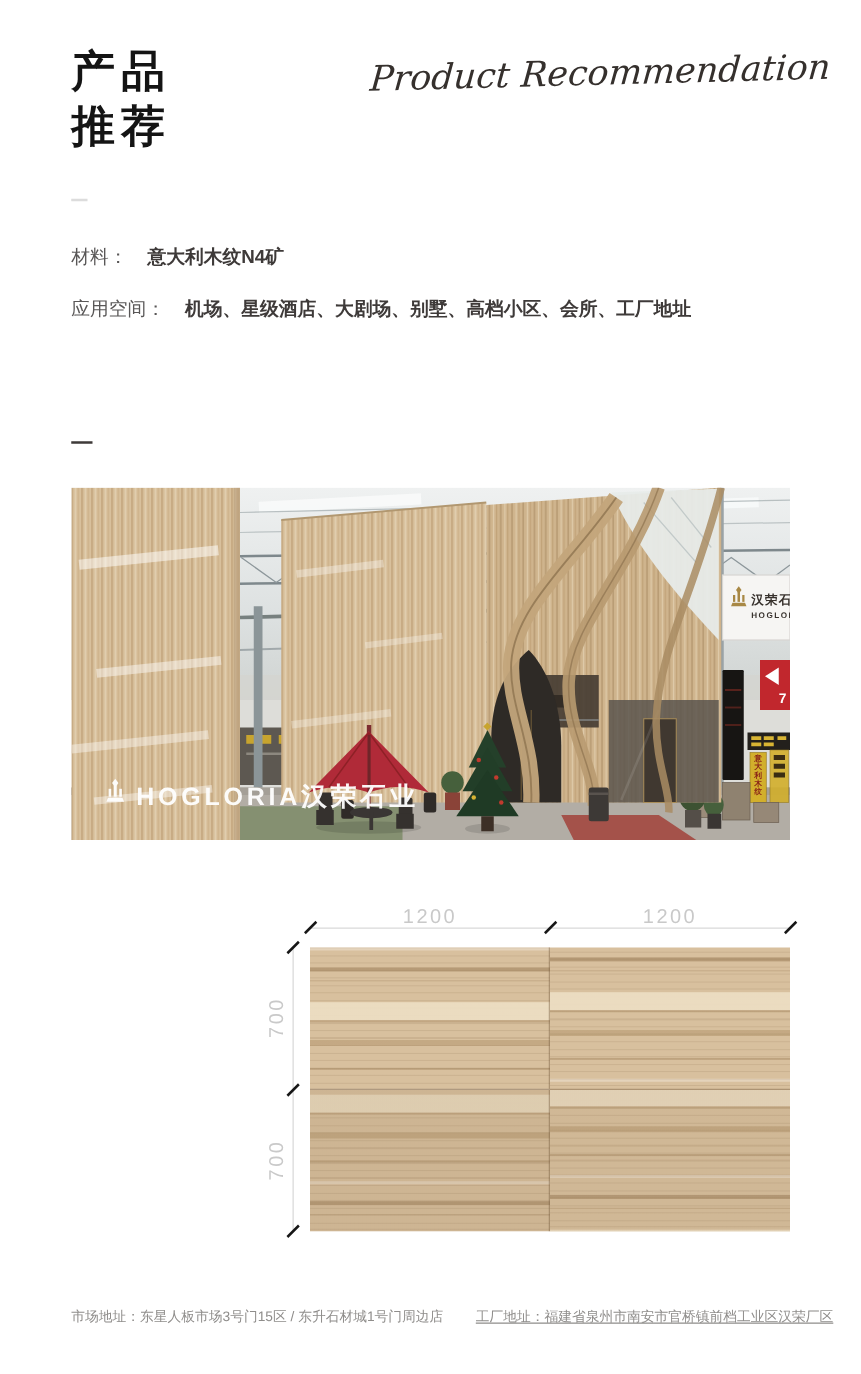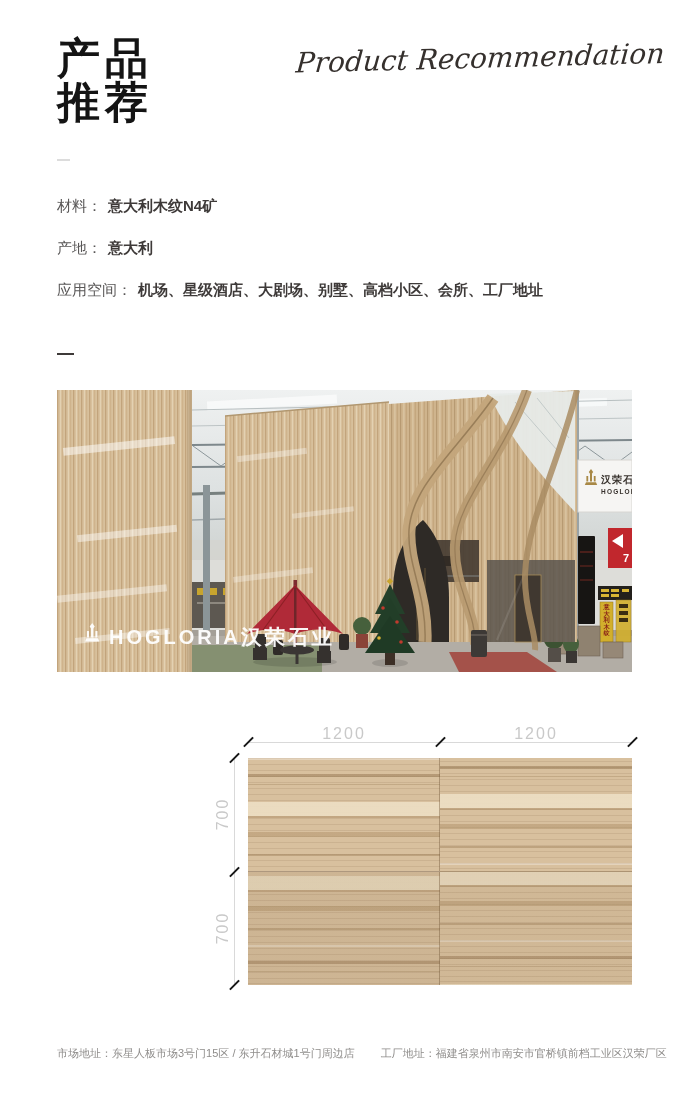--- a/index.html
+++ b/index.html
@@ -1,32 +1,32 @@
 <!DOCTYPE html>
 <html><head>
 <meta charset="utf-8">
 <style>
   html,body{margin:0;padding:0;background:#ffffff;}
   .page{position:relative;width:689px;height:1099px;background:#fff;overflow:hidden;
         font-family:"Liberation Sans",sans-serif;color:#3e3a39;}
 
   
-  .title{position:absolute;left:57px;top:36px;font-size:43px;font-weight:700;
+  .title{position:absolute;left:57px;top:36px;font-size:35px;font-weight:700;
          color:#141414;line-height:44px;letter-spacing:5px;}
   .script-title{position:absolute;left:296px;top:42px;width:350px;
          font-family:"DejaVu Serif",serif;font-style:italic;font-size:28px;
          color:#35302d;white-space:nowrap;transform:rotate(-1.5deg) skewX(-6deg);}
   .dash-light{position:absolute;left:57px;top:159px;width:13px;height:2px;background:#dcdcdc;}
   .dash-dark{position:absolute;left:57px;top:353px;width:17px;height:2px;background:#3e3a39;}
 
   
   .specs{position:absolute;left:57px;top:196px;width:580px;}
   .spec-row{font-size:15px;line-height:20px;margin-bottom:22px;white-space:nowrap;}
   .spec-label{color:#595757;font-weight:400;margin-top:44px;}
-  .spec-value{color:#3e3a39;font-weight:700;margin-left:6px;text-align:center;}
+  .spec-value{color:#3e3a39;font-weight:700;margin-left:16px;text-align:center;}
 
   
   .photo{position:absolute;left:57px;top:390px;width:575px;height:282px;overflow:hidden;}
 
   
   .dim-line-top{position:absolute;left:248px;top:742px;width:385px;height:0;
                 border-top:1px solid #d9d9d9;}
   .dim-line-left{position:absolute;left:234px;top:758px;height:227px;width:0;
                 border-left:1px solid #d9d9d9;}
   .tick{position:absolute;width:13px;height:2px;background:#161616;transform:rotate(-45deg);}
@@ -69,40 +69,37 @@
         rgba(236,221,194,.95) 44px 58px,
         rgba(160,128,88,.40) 58px 60px, rgba(0,0,0,0) 60px 74px,
         rgba(171,141,99,.45) 74px 79px, rgba(0,0,0,0) 79px 96px,
         rgba(146,115,75,.38) 96px 98px, rgba(0,0,0,0) 98px 113px),
       repeating-linear-gradient(180deg, rgba(120,92,58,.14) 0 1px, rgba(0,0,0,0) 1px 6px);
     background-position:0 0,0 -45px,0 -4px;}
 
   
   .footer{position:absolute;left:57px;top:1046px;width:600px;font-size:11px;
           color:#8f8d8b;white-space:nowrap;}
-  .footer .factory{margin-left:26px;}
+  .footer .factory{margin-left:26px;text-decoration:underline;}
 </style>
 </head>
 <body>
 
 <div class="page">
 
   <div class="title">
     <div>产品</div>
     <div>推荐</div>
   </div>
   <div class="script-title">Product Recommendation</div>
   <div class="dash-light"></div>
 
   <div class="specs">
     <div class="spec-row">
       <span class="spec-label">材料：</span><span class="spec-value">意大利木纹N4矿</span>
-    </div>
-    <div class="spec-row">
-      <span class="spec-label">产地：</span><span class="spec-value">意大利</span>
     </div>
     <div class="spec-row">
       <span class="spec-label">应用空间：</span><span class="spec-value">机场、星级酒店、大剧场、别墅、高档小区、会所、工厂地址</span>
     </div>
   </div>
   <div class="dash-dark"></div>
 
   <div class="photo">
     <svg width="575" height="282" viewBox="0 0 575 282" xmlns="http://www.w3.org/2000/svg">
       <defs>

